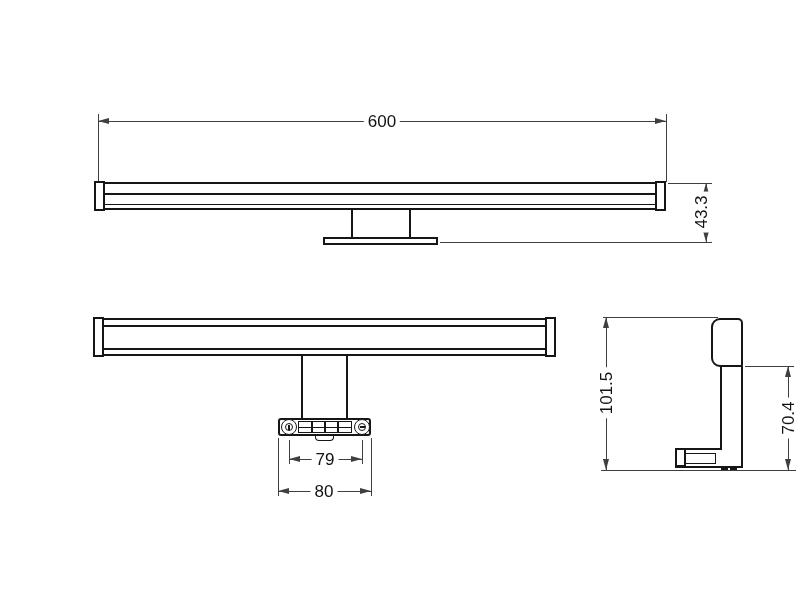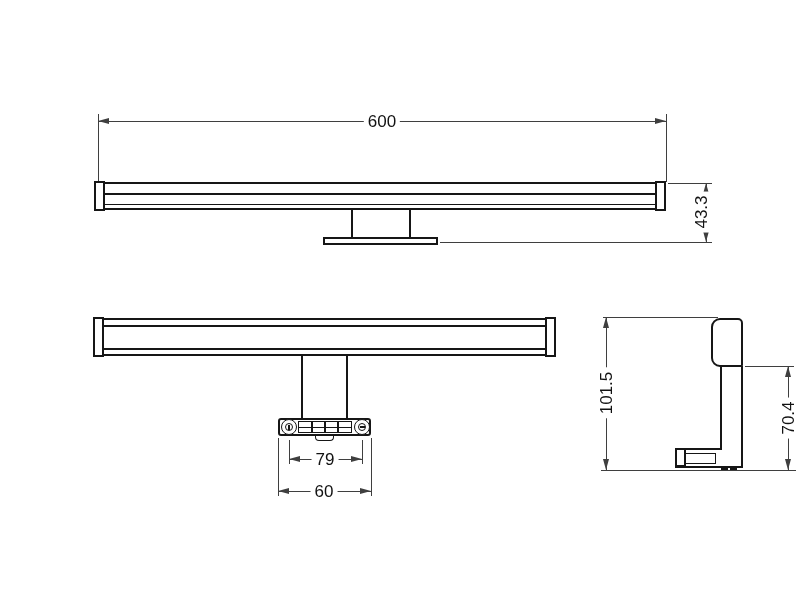--- a/index.html
+++ b/index.html
@@ -105,21 +105,21 @@
     <i class="ar ar-l" style="left:241px;top:456px"></i>
     <i class="ar ar-r" style="left:303px;top:456px"></i>
 
     <i class="vl" style="left:230px;top:438px;height:58px"></i>
     <i class="vl" style="left:323px;top:438px;height:58px"></i>
     <i class="hl" style="left:230px;top:491px;width:93px"></i>
     <i class="ar ar-l" style="left:230px;top:488px"></i>
     <i class="ar ar-r" style="left:312px;top:488px"></i>
 
     <span class="lbl" style="left:277px;top:459px">79</span>
-    <span class="lbl" style="left:276px;top:491px">60</span>
+    <span class="lbl" style="left:276px;top:491px">80</span>
   </div>
 
   <div>
 
     <i class="hl" style="left:555px;top:317px;width:115px"></i>
     <i class="hl" style="left:697px;top:366px;width:49px"></i>
     <i class="hl" style="left:553px;top:470px;width:195px"></i>
 
     <i class="ovl" style="left:672px;top:366px;height:83px"></i>
     <i class="ovl" style="left:693px;top:366px;height:101px"></i>

